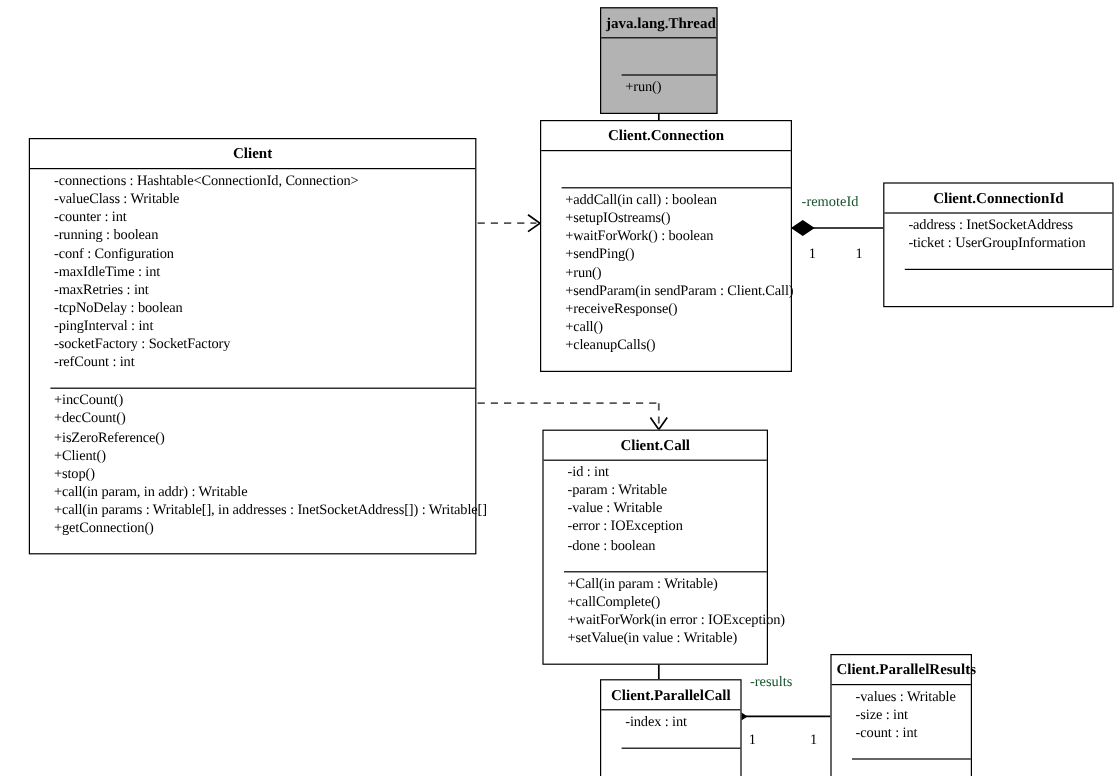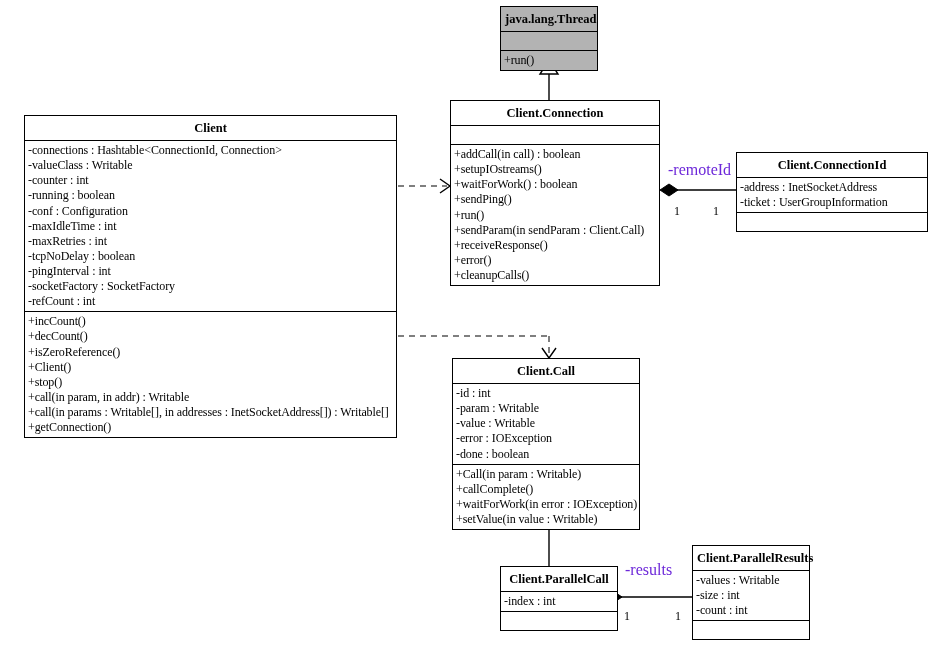--- a/index.html
+++ b/index.html
@@ -31,40 +31,41 @@
   .uml-class .title {
     text-align: center;
     font-weight: bold;
     font-size: 12.5px;
     line-height: 1.45;
     padding: 3px 4px 3px 4px;
     border-bottom: 1px solid #000000;
     white-space: nowrap;
   }
   .uml-class .compartment {
-    padding: 2px 3px 2px 3px;
+    padding: 2px 3px 14px 3px;
     border-bottom: 1px solid #000000;
     font-size: 12px;
     line-height: 1.26;
+    margin-left: 17px;
   }
   .uml-class .compartment:last-child {
     border-bottom: none;
   }
   .uml-class .compartment.empty {
     min-height: 14px;
   }
   .uml-class .member {
     white-space: nowrap;
     letter-spacing: -0.1px;
   }
   .edge-label {
     position: absolute;
-    font-size: 16px;
+    font-size: 12px;
     white-space: nowrap;
-    color: #6d28d9;
+    color: #14532d;
   }
   .mult-label {
     position: absolute;
     font-size: 12px;
     color: #000000;
   }
   svg.overlay {
     position: absolute;
     left: 0;
     top: 0;
@@ -144,21 +145,21 @@
     <div class="title">Client.Connection</div>
     <div class="compartment empty"></div>
     <div class="compartment">
       <div class="member">+addCall(in call) : boolean</div>
       <div class="member">+setupIOstreams()</div>
       <div class="member">+waitForWork() : boolean</div>
       <div class="member">+sendPing()</div>
       <div class="member">+run()</div>
       <div class="member">+sendParam(in sendParam : Client.Call)</div>
       <div class="member">+receiveResponse()</div>
-      <div class="member">+error()</div>
+      <div class="member">+call()</div>
       <div class="member">+cleanupCalls()</div>
     </div>
   </div>
 
   <div class="uml-class" style="left:736px; top:152px; width:192px;">
     <div class="title">Client.ConnectionId</div>
     <div class="compartment">
       <div class="member">-address : InetSocketAddress</div>
       <div class="member">-ticket : UserGroupInformation</div>
     </div>

